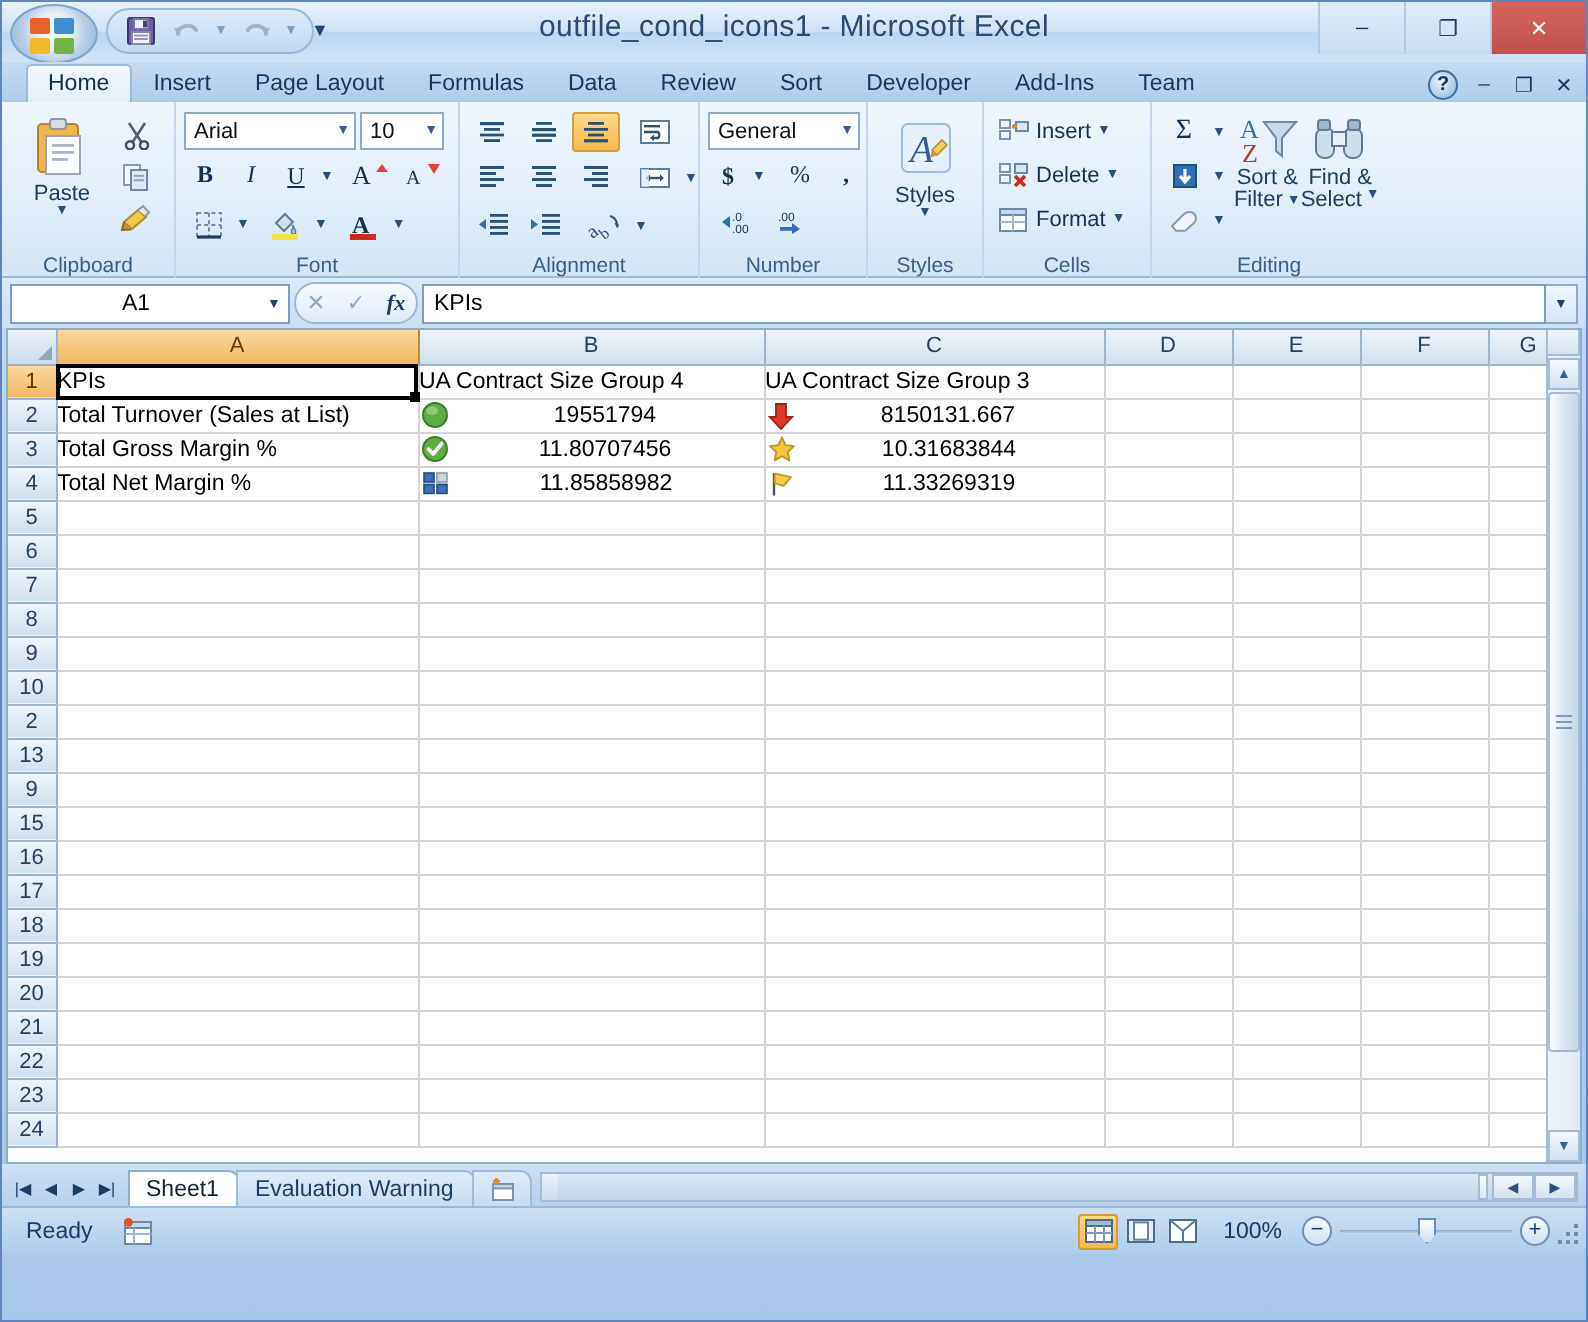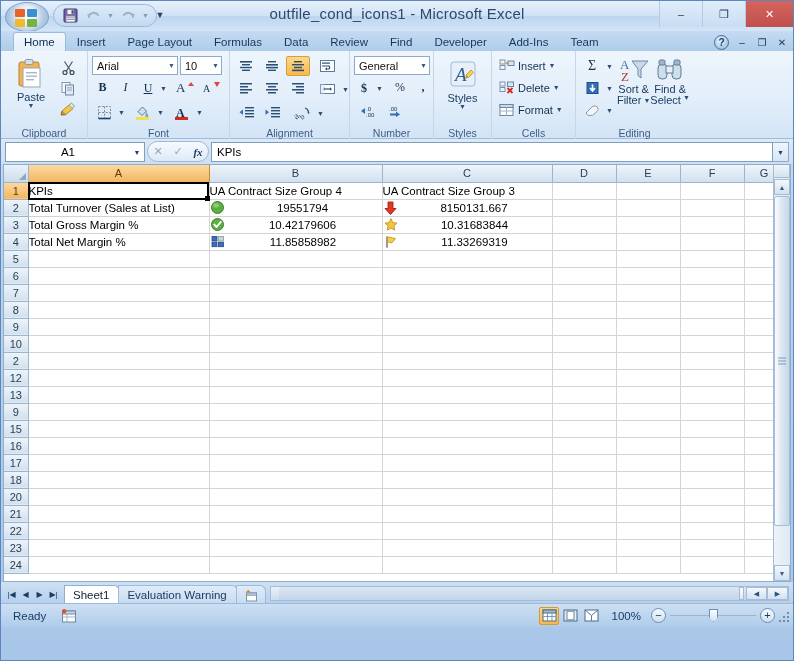--- a/index.html
+++ b/index.html
@@ -261,21 +261,21 @@
     </div>
   </div>
 
   <div class="tabbar">
     <div class="tab active">Home</div>
     <div class="tab">Insert</div>
     <div class="tab">Page Layout</div>
     <div class="tab">Formulas</div>
     <div class="tab">Data</div>
     <div class="tab">Review</div>
-    <div class="tab">Find</div>
+    <div class="tab">Sort</div>
     <div class="tab">Developer</div>
     <div class="tab">Add-Ins</div>
     <div class="tab">Team</div>
     <div class="tabright">
       <div class="helpbtn">?</div>
       <div class="minibtn">–</div>
       <div class="minibtn">❐</div>
       <div class="minibtn">✕</div>
     </div>
   </div>
@@ -717,21 +717,21 @@
         <td class="rowh">3</td>
         <td class="cell">Total Gross Margin %</td>
         <td class="cell icn">
           <div class="cell-flex">
             <span>
               <svg class="cfic" width="13" height="13" viewBox="0 0 13 13">
                 <circle cx="6.5" cy="6.5" r="6" fill="#5eae43" stroke="#3c7d2c" stroke-width="1"></circle>
                 <path d="M3.3 6.6 L5.6 9 L9.8 3.8" stroke="#fff" stroke-width="1.9" fill="none" stroke-linecap="round" stroke-linejoin="round"></path>
               </svg>
             </span>
-            <span class="txt">10.42179606</span>
+            <span class="txt">11.80707456</span>
           </div>
         </td>
         <td class="cell icn">
           <div class="cell-flex">
             <span>
               <svg class="cfic" width="14" height="13" viewBox="0 0 14 13">
                 <path d="M7 0.7 L8.8 4.6 L13 5.1 L9.9 8 L10.7 12.2 L7 10.1 L3.3 12.2 L4.1 8 L1 5.1 L5.2 4.6 Z" fill="#f2c53d" stroke="#c3941f" stroke-width=".9" stroke-linejoin="round"></path>
               </svg>
             </span>
             <span class="txt">10.31683844</span>
@@ -840,30 +840,20 @@
             <td class="rowh">2</td>
             <td class="cell"></td>
             <td class="cell"></td>
             <td class="cell"></td>
             <td class="cell"></td>
             <td class="cell"></td>
             <td class="cell"></td>
             <td class="cell"></td>
           </tr>
       <tr>
-            <td class="rowh">12</td>
-            <td class="cell"></td>
-            <td class="cell"></td>
-            <td class="cell"></td>
-            <td class="cell"></td>
-            <td class="cell"></td>
-            <td class="cell"></td>
-            <td class="cell"></td>
-          </tr>
-      <tr>
             <td class="rowh">13</td>
             <td class="cell"></td>
             <td class="cell"></td>
             <td class="cell"></td>
             <td class="cell"></td>
             <td class="cell"></td>
             <td class="cell"></td>
             <td class="cell"></td>
           </tr>
       <tr>
@@ -901,20 +891,30 @@
             <td class="cell"></td>
             <td class="cell"></td>
             <td class="cell"></td>
             <td class="cell"></td>
             <td class="cell"></td>
             <td class="cell"></td>
             <td class="cell"></td>
           </tr>
       <tr>
             <td class="rowh">18</td>
+            <td class="cell"></td>
+            <td class="cell"></td>
+            <td class="cell"></td>
+            <td class="cell"></td>
+            <td class="cell"></td>
+            <td class="cell"></td>
+            <td class="cell"></td>
+          </tr>
+      <tr>
+            <td class="rowh">19</td>
             <td class="cell"></td>
             <td class="cell"></td>
             <td class="cell"></td>
             <td class="cell"></td>
             <td class="cell"></td>
             <td class="cell"></td>
             <td class="cell"></td>
           </tr>
       <tr>
             <td class="rowh">20</td>

